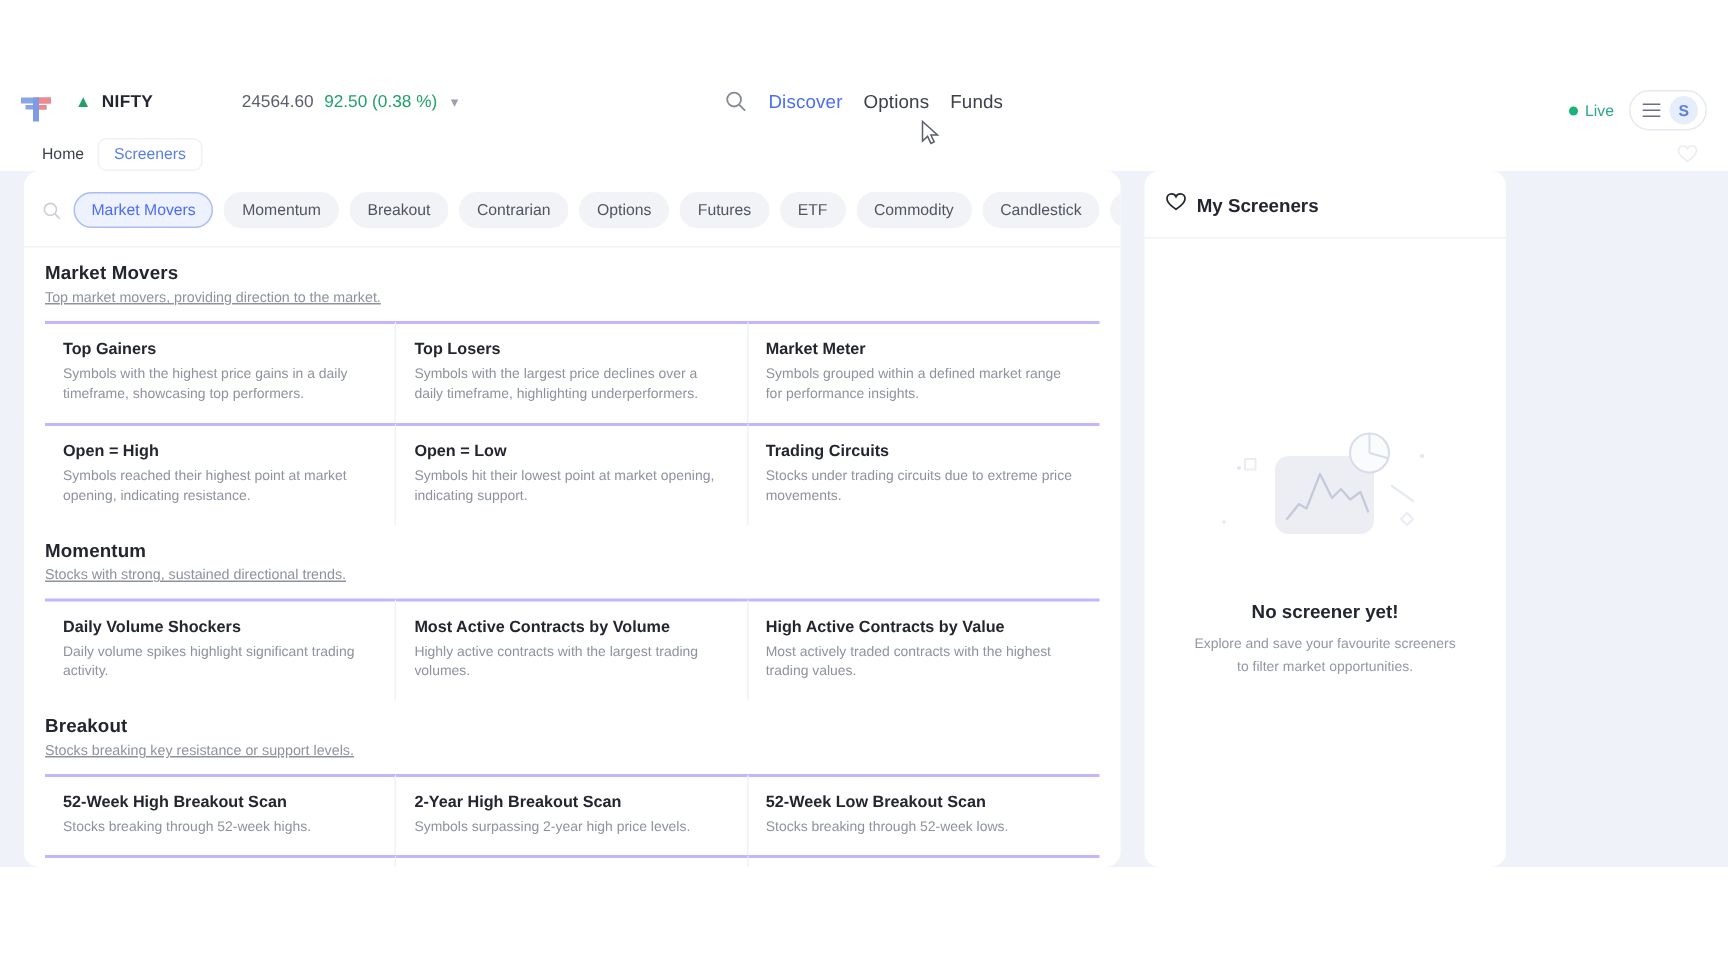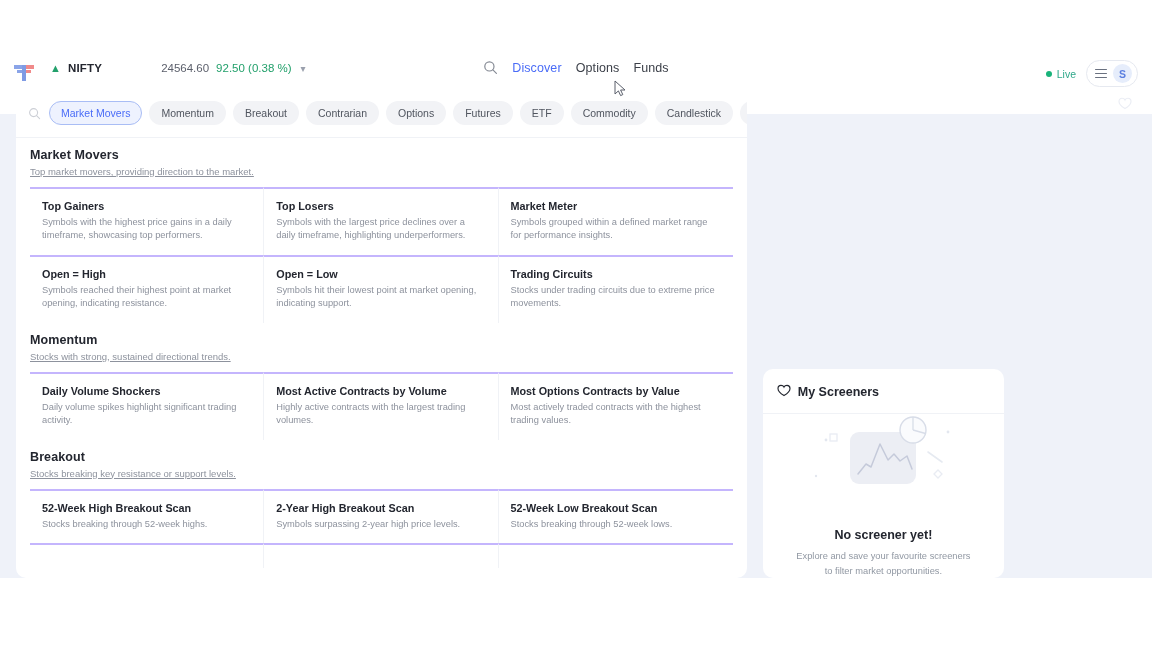--- a/index.html
+++ b/index.html
@@ -71,21 +71,21 @@
   .fav-head-icon { position: absolute; right: 20px; top: 96px; opacity: .35; }
 
   
   .page {
     position: absolute; top: 114px; left: 0; width: 1152px; height: 464px;
     background: #eff2f9;
   }
   .page-inner {
     position: relative; width: 1020px; height: 464px;
     padding: 0 16px;
-    display: flex; gap: 16px; align-items: flex-end;
+    display: flex; gap: 16px;
   }
 
   
   .main-card {
     width: 830px; background: #ffffff;
     border-radius: 10px;
     padding: 0 0 10px 0;
     overflow: hidden;
   }
   .chips-row {
@@ -259,21 +259,21 @@
         <div class="grid">
           <div class="gcard">
             <div class="gcard-title">Daily Volume Shockers</div>
             <div class="gcard-desc">Daily volume spikes highlight significant trading activity.</div>
           </div>
           <div class="gcard">
             <div class="gcard-title">Most Active Contracts by Volume</div>
             <div class="gcard-desc">Highly active contracts with the largest trading volumes.</div>
           </div>
           <div class="gcard">
-            <div class="gcard-title">Most Options Contracts by Value</div>
+            <div class="gcard-title">High Active Contracts by Value</div>
             <div class="gcard-desc">Most actively traded contracts with the highest trading values.</div>
           </div>
         </div>
       </div>
 
       <div class="section">
         <div class="section-title">Breakout</div>
         <div class="section-sub">Stocks breaking key resistance or support levels.</div>
         <div class="grid">
           <div class="gcard">

